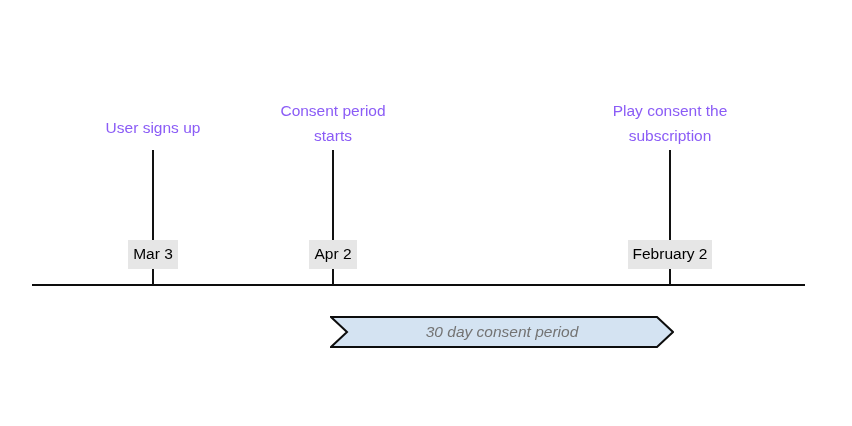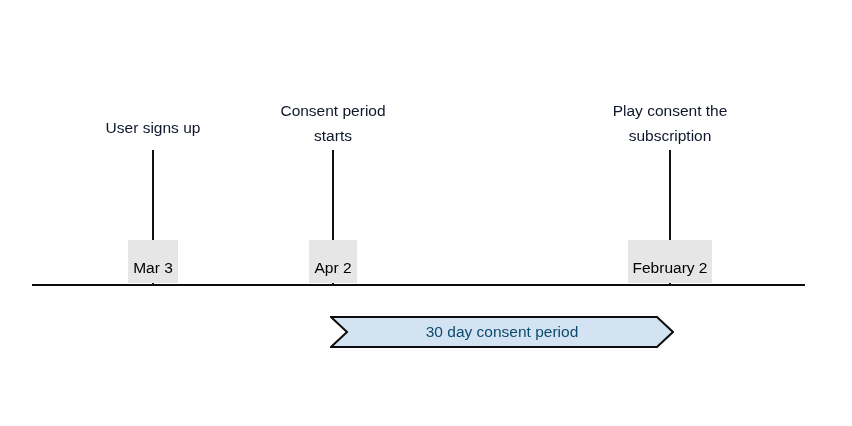--- a/index.html
+++ b/index.html
@@ -43,39 +43,39 @@
     height: 135px;
     border-left: 2px solid #121212;
   }
   .milestone-label {
     position: absolute;
     left: -130px;
     width: 260px;
     text-align: center;
     font-size: 15.5px;
     line-height: 25px;
-    color: #0f172a;
+    color: #8b5cf6;
     white-space: pre-line;
   }
   .milestone-label.one-line { top: 115px; text-align: center; }
   .milestone-label.two-line { top: 98px; }
 
   .date-chip {
     position: absolute;
     top: 240px;
     left: -60px;
     width: 120px;
     text-align: center;
     font-size: 15.5px;
     line-height: 24px;
     color: #000000;
   }
   .date-chip span {
     background: #e6e6e6;
-    padding: 16px 5px 3px 5px;
+    padding: 2px 5px 3px 5px;
     display: inline-block;
   }
 
   
   .banner {
     position: absolute;
     left: 330px;
     top: 316px;
     width: 344px;
     height: 32px;
@@ -88,21 +88,22 @@
   .banner-text {
     position: absolute;
     left: 0;
     top: 0;
     width: 344px;
     height: 32px;
     display: flex;
     align-items: center;
     justify-content: center;
     font-size: 15.5px;
-    color: #0c4a6e;
+    color: #737373;
+    font-style: italic;
   }
 </style>
 </head>
 <body>
 
 <div id="canvas">
 
   <div class="axis-line"></div>
 
   <div class="milestone" style="left:153px;">

